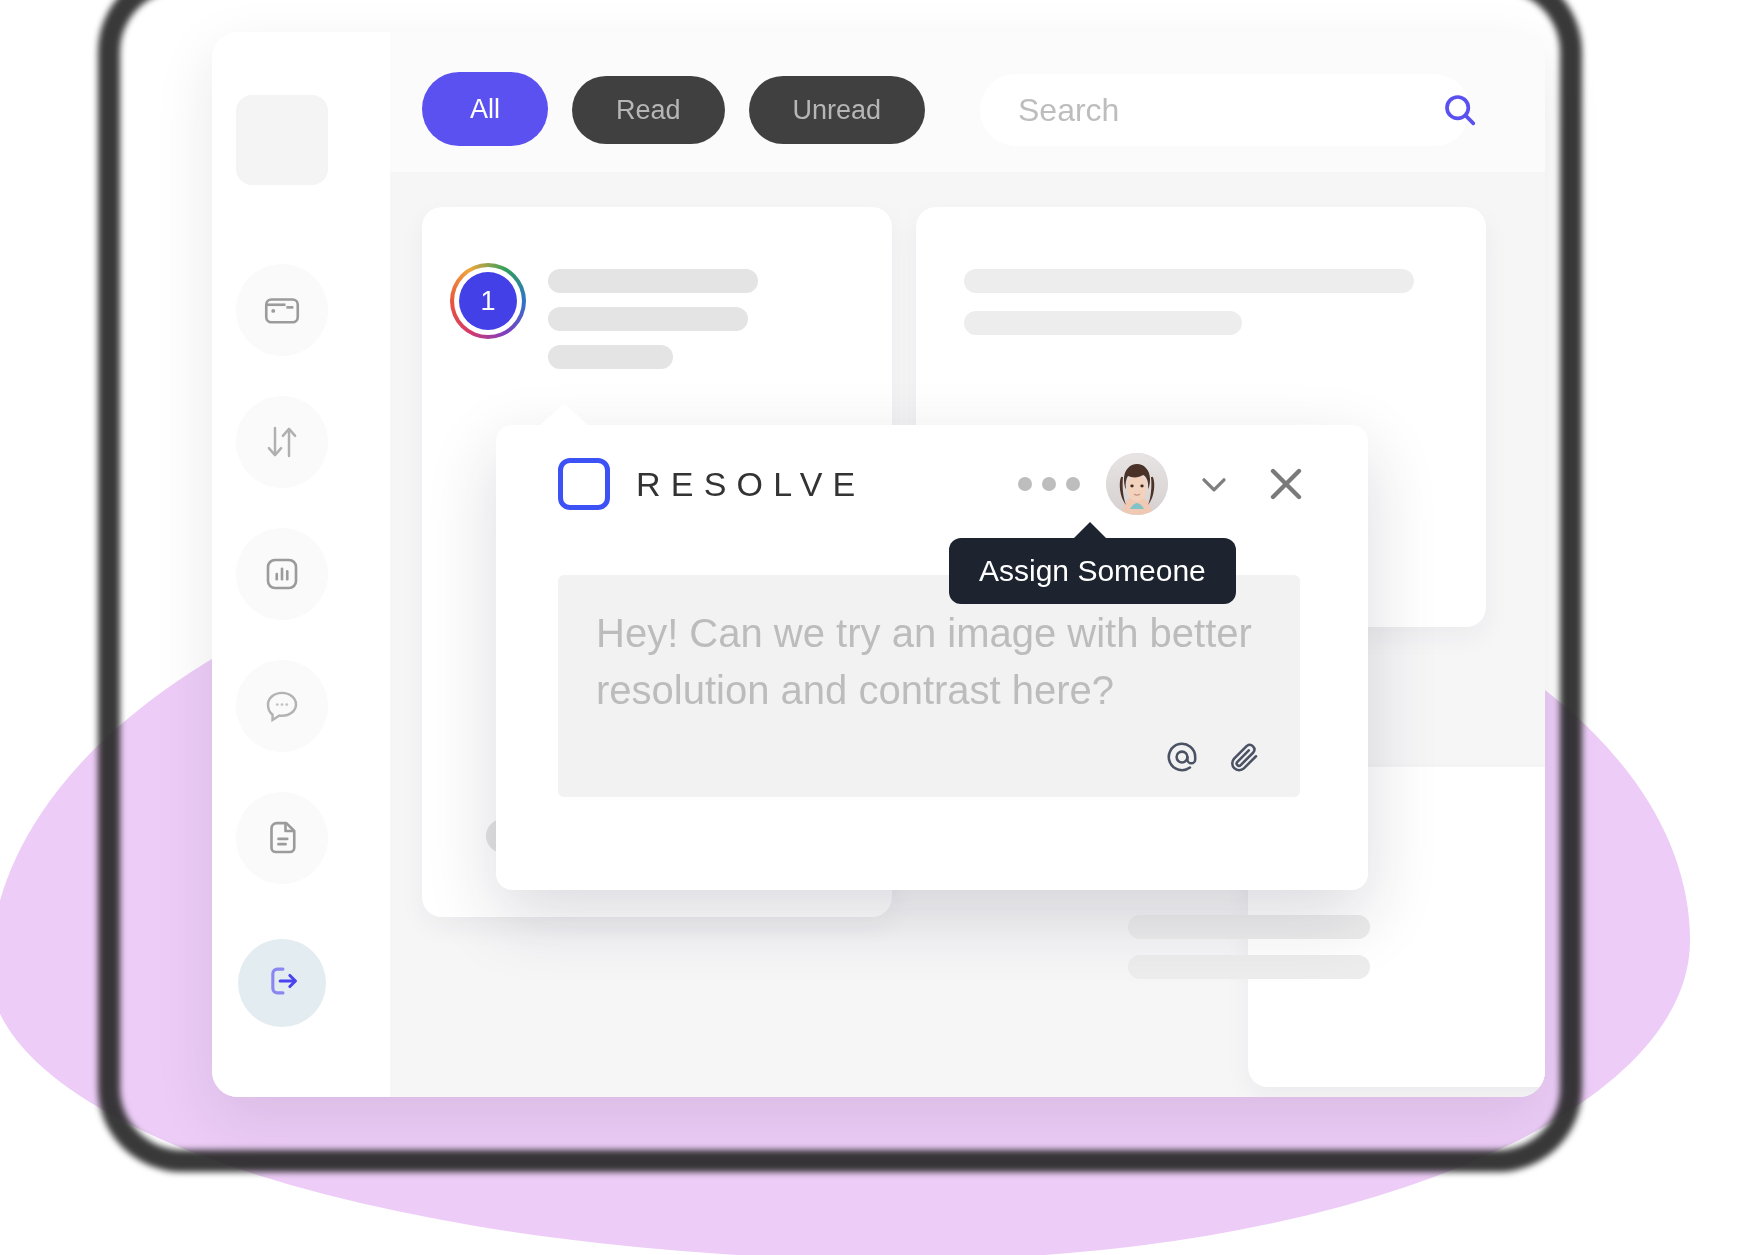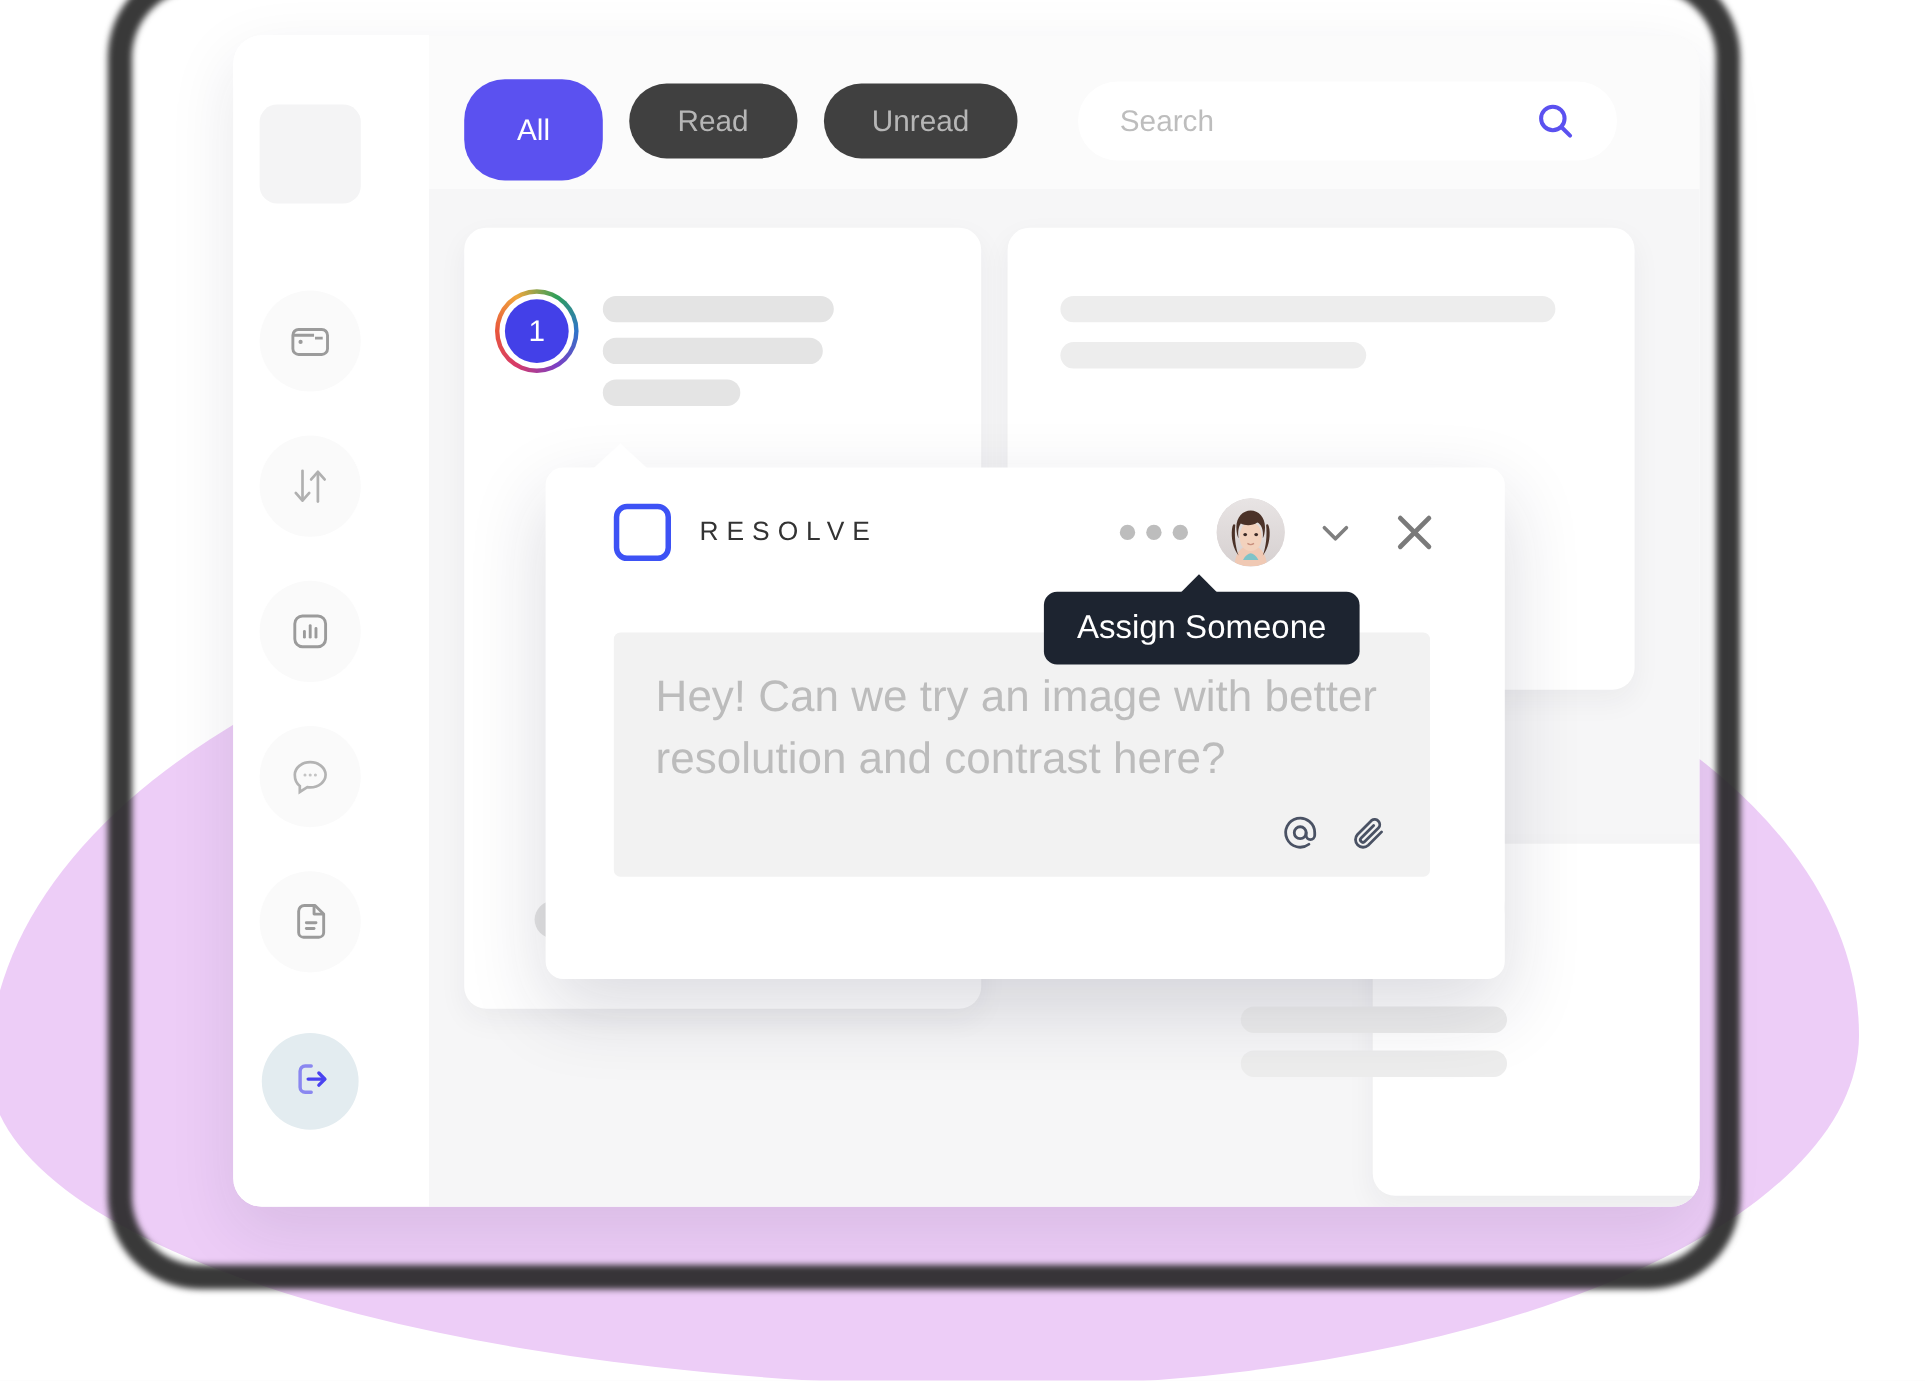--- a/index.html
+++ b/index.html
@@ -33,26 +33,26 @@
   .logout{position:absolute;left:26px;bottom:70px;width:88px;height:88px;border-radius:50%;
           background:#e3ecf0;display:flex;align-items:center;justify-content:center;cursor:pointer;}
 
   
   .main{position:absolute;left:178px;top:0;right:0;bottom:0;background:#f6f6f7;}
   .topbar{position:absolute;left:0;top:0;right:0;height:140px;background:#fbfbfb;}
 
   .chips{position:absolute;left:32px;top:44px;display:flex;gap:24px;align-items:flex-start;}
   .chip{height:68px;border-radius:34px;display:flex;align-items:center;justify-content:center;
         font-size:27px;padding:0 44px;cursor:pointer;}
-  .chip.active{background:#5b51f0;color:#ffffff;height:92px;border-radius:37px;padding:0 48px;margin-top:-4px;}
+  .chip.active{background:#5b51f0;color:#ffffff;height:74px;border-radius:37px;padding:0 48px;margin-top:-4px;}
   .chip.idle{background:#404040;color:#b6b6b6;}
 
   .searchbar{position:absolute;left:590px;top:42px;width:490px;height:72px;background:#ffffff;
              border-radius:36px;display:flex;align-items:center;padding:0 36px;box-sizing:border-box;}
-  .search-input{border:0;outline:0;background:transparent;font-size:27px;color:#be185d;
+  .search-input{border:0;outline:0;background:transparent;font-size:32px;color:#be185d;
                 font-family:"Liberation Sans",sans-serif;flex:1;}
   .search-input::placeholder{color:#bdbdbd;}
   .search-icon{flex:0 0 auto;cursor:pointer;display:flex;}
 
   
   .cards{position:absolute;left:32px;top:175px;right:0;display:flex;gap:24px;}
   .card{background:#ffffff;border-radius:20px;box-shadow:0 10px 26px rgba(30,30,60,.05);}
   .card-a{width:470px;height:710px;position:relative;}
   .card-b{width:570px;height:420px;position:relative;}
   .card-c{position:absolute;left:826px;top:560px;width:570px;height:320px;background:#fff;
@@ -71,21 +71,21 @@
   .lines-a{position:absolute;left:126px;top:62px;display:flex;flex-direction:column;gap:14px;}
 
   
   .modal{position:absolute;left:496px;top:425px;width:872px;height:465px;background:#ffffff;
          border-radius:16px;z-index:30;box-shadow:0 26px 70px rgba(30,30,60,.16);}
   .modal-arrow{position:absolute;left:42px;top:-22px;width:0;height:0;
                border-left:26px solid transparent;border-right:26px solid transparent;
                border-bottom:24px solid #ffffff;}
   .modal-head{position:absolute;left:0;top:0;right:0;height:118px;display:flex;align-items:center;}
   .logo-mark{margin-left:62px;width:52px;height:52px;border:5px solid #3d52f5;border-radius:12px;box-sizing:border-box;}
-  .brand{margin-left:26px;font-size:24px;letter-spacing:.30em;color:#333333;}
+  .brand{margin-left:26px;font-size:34px;letter-spacing:.30em;color:#333333;}
   .head-right{margin-left:auto;margin-right:56px;display:flex;align-items:center;gap:26px;}
   .dots{display:flex;gap:10px;cursor:pointer;}
   .dots i{width:14px;height:14px;border-radius:50%;background:#bdbdbd;display:block;}
   .avatar{width:62px;height:62px;border-radius:50%;overflow:hidden;background:#ded8d8;cursor:pointer;}
   .chev{cursor:pointer;display:flex;}
   .close{cursor:pointer;display:flex;}
 
   .tooltip{position:absolute;left:405px;top:113px;background:#1d2430;color:#fff;
            border-radius:12px;padding:16px 30px;font-size:30px;z-index:40;white-space:nowrap;margin-left:48px;}
   .tooltip:after{content:"";position:absolute;left:124px;top:-16px;

